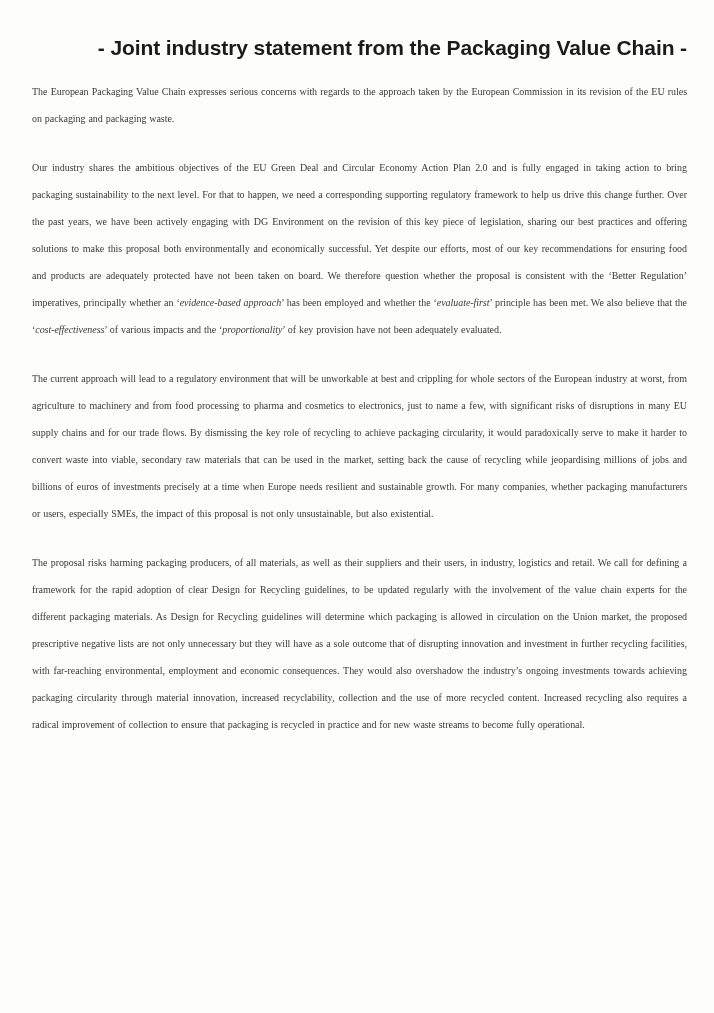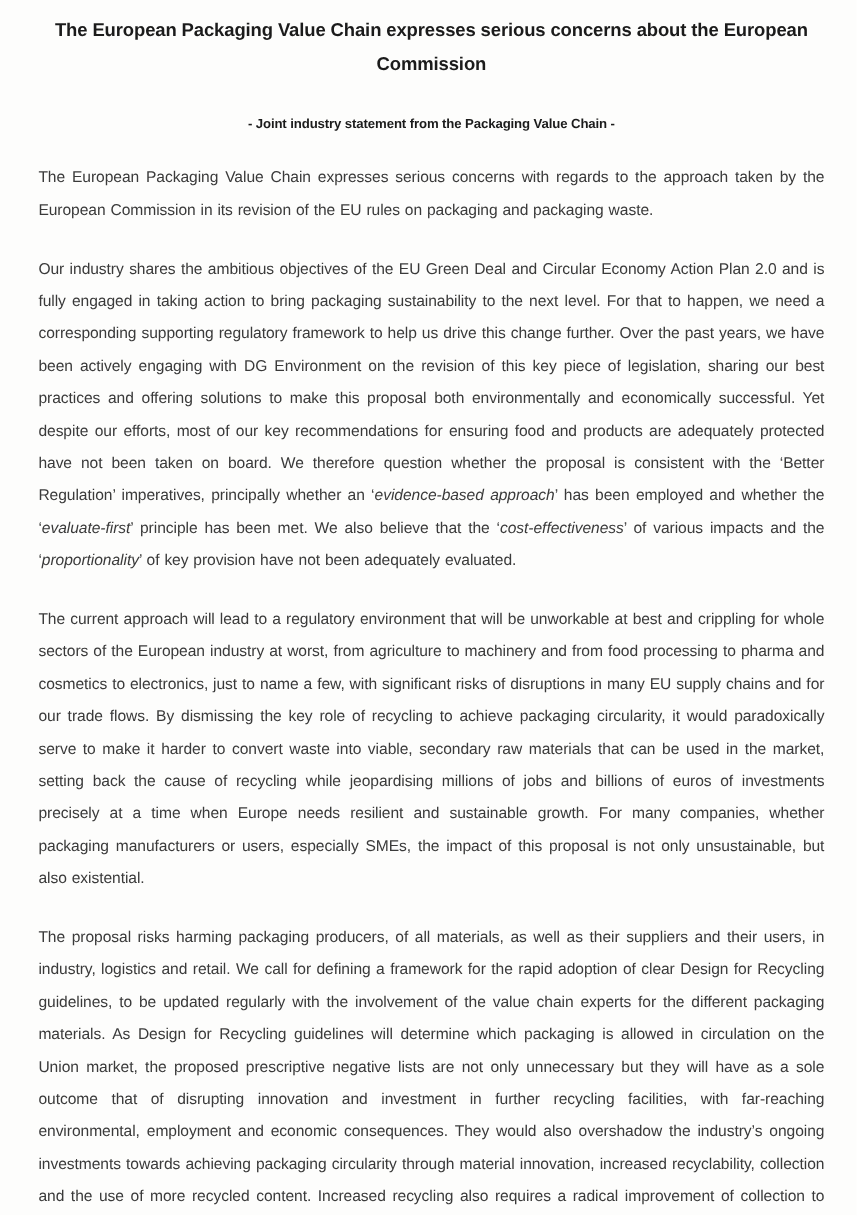--- a/index.html
+++ b/index.html
@@ -24,45 +24,45 @@
     font-size: 15.4px;
     font-weight: 700;
     line-height: 28px;
     text-align: center;
     color: var(--heading-color);
     letter-spacing: -0.1px;
   }
   .doc-title .title-line { display: block; }
   .doc-subtitle {
     margin: 28px 0 0 0;
-    font-size: 11px;
+    font-size: 21px;
     font-weight: 700;
     line-height: 16px;
-    text-align: center;
+    text-align: right;
     color: var(--heading-color);
     letter-spacing: -0.1px;
   }
   .doc-body { margin-top: 0; }
   .doc-body p {
     margin: 22px 0 0 0;
-    font-size: 13px;
+    font-size: 10px;
     line-height: 27px;
     text-align: justify;
     color: var(--body-color);
     letter-spacing: -0.05px;
     word-spacing: 0.5px;
+    font-family: Liberation Serif, serif;
   }
   .doc-body p span.it { font-style: italic; margin-top: 40px; }
 </style>
 </head>
 <body>
 
 <div class="page">
   <h1 class="doc-title">
-    <span class="title-line">The European Packaging Value Chain expresses serious concerns about the European Commission</span>
   </h1>
   <h2 class="doc-subtitle">- Joint industry statement from the Packaging Value Chain -</h2>
   <div class="doc-body">
     <p><span>The European Packaging Value Chain expresses serious concerns with regards to the approach taken by the European Commission in its revision of the EU rules on packaging and packaging waste.</span></p>
     <p><span>Our industry shares the ambitious objectives of the EU Green Deal and Circular Economy Action Plan 2.0 and is fully engaged in taking action to bring packaging sustainability to the next level. For that to happen, we need a corresponding supporting regulatory framework to help us drive this change further. Over the past years, we have been actively engaging with DG Environment on the revision of this key piece of legislation, sharing our best practices and offering solutions to make this proposal both environmentally and economically successful. Yet despite our efforts, most of our key recommendations for ensuring food and products are adequately protected have not been taken on board. We therefore question whether the proposal is consistent with the ‘Better Regulation’ imperatives, principally whether an ‘</span><span class="it">evidence-based approach</span><span>’ has been employed and whether the ‘</span><span class="it">evaluate-first</span><span>’ principle has been met. We also believe that the ‘</span><span class="it">cost-effectiveness</span><span>’ of various impacts and the ‘</span><span class="it">proportionality</span><span>’ of key provision have not been adequately evaluated.</span></p>
     <p><span>The current approach will lead to a regulatory environment that will be unworkable at best and crippling for whole sectors of the European industry at worst, from agriculture to machinery and from food processing to pharma and cosmetics to electronics, just to name a few, with significant risks of disruptions in many EU supply chains and for our trade flows. By dismissing the key role of recycling to achieve packaging circularity, it would paradoxically serve to make it harder to convert waste into viable, secondary raw materials that can be used in the market, setting back the cause of recycling while jeopardising millions of jobs and billions of euros of investments precisely at a time when Europe needs resilient and sustainable growth. For many companies, whether packaging manufacturers or users, especially SMEs, the impact of this proposal is not only unsustainable, but also existential.</span></p>
     <p><span>The proposal risks harming packaging producers, of all materials, as well as their suppliers and their users, in industry, logistics and retail. We call for defining a framework for the rapid adoption of clear Design for Recycling guidelines, to be updated regularly with the involvement of the value chain experts for the different packaging materials. As Design for Recycling guidelines will determine which packaging is allowed in circulation on the Union market, the proposed prescriptive negative lists are not only unnecessary but they will have as a sole outcome that of disrupting innovation and investment in further recycling facilities, with far-reaching environmental, employment and economic consequences. They would also overshadow the industry’s ongoing investments towards achieving packaging circularity through material innovation, increased recyclability, collection and the use of more recycled content. Increased recycling also requires a radical improvement of collection to ensure that packaging is recycled in practice and for new waste streams to become fully operational.</span></p>
 
   </div>
 </div>

